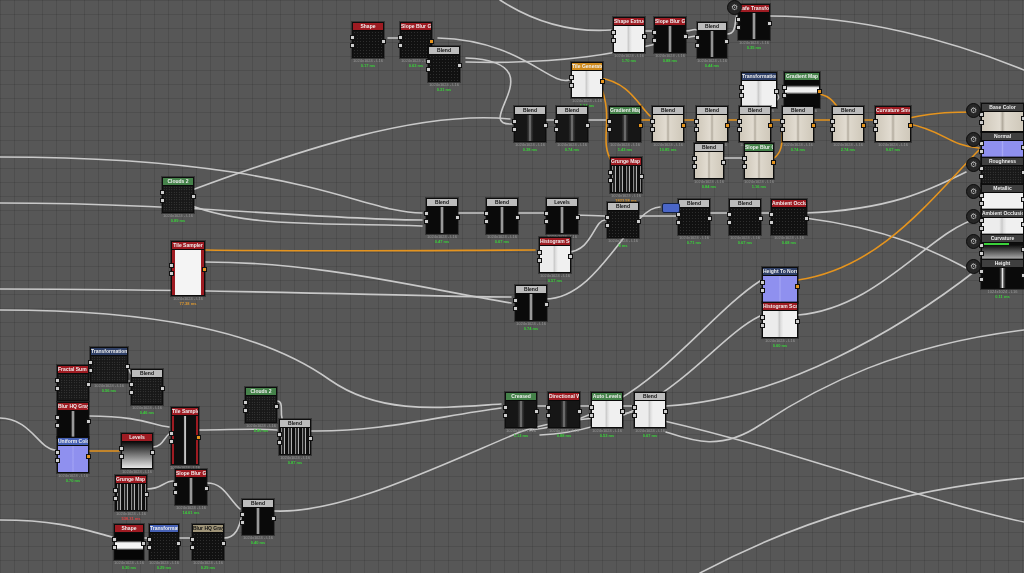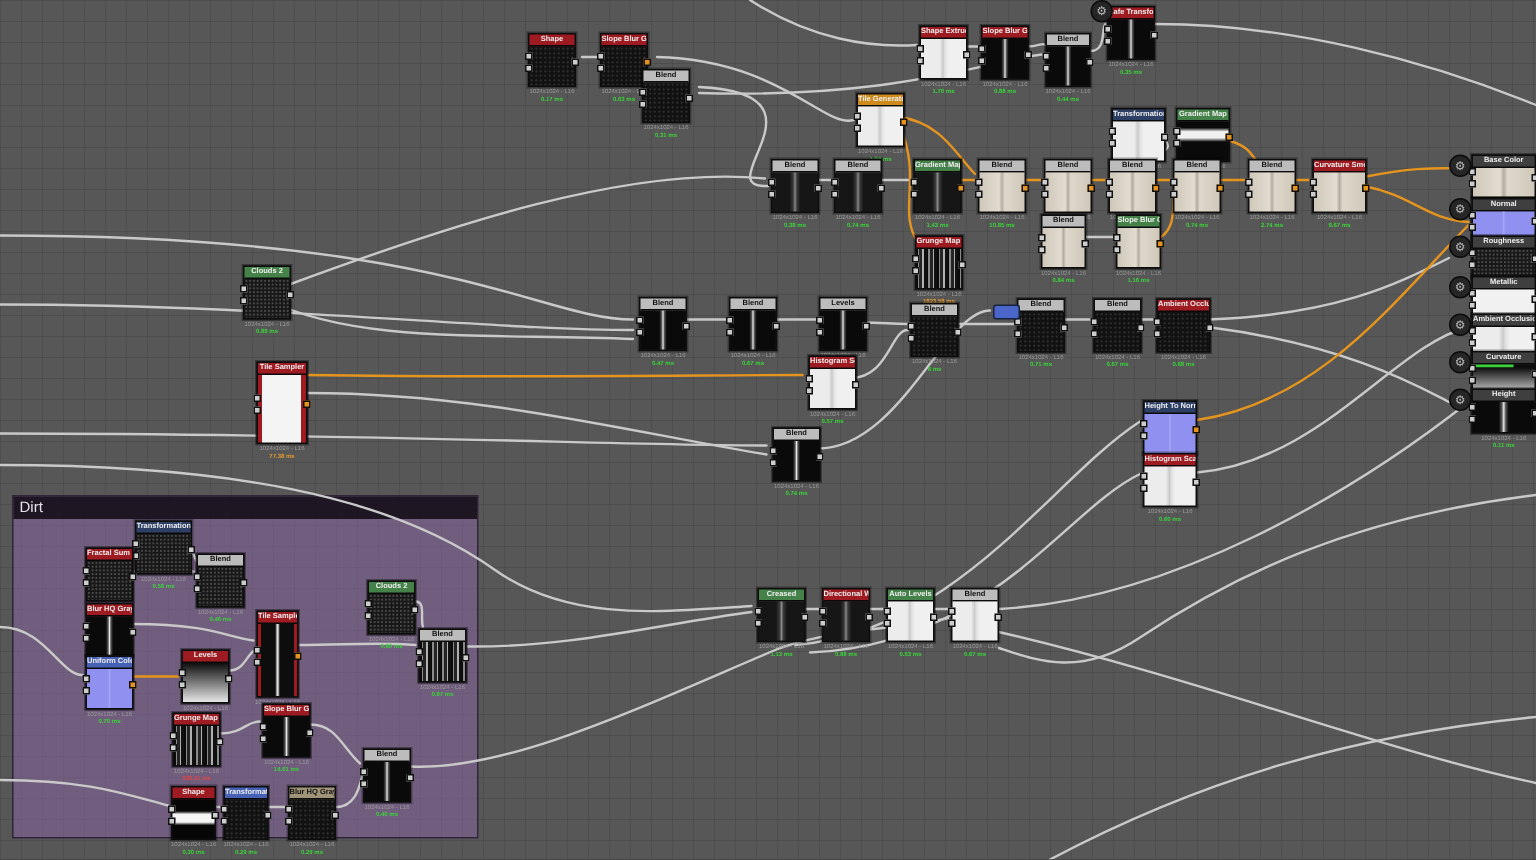--- a/index.html
+++ b/index.html
@@ -118,25 +118,20 @@
       <path d="M207,483 C224,483 228,498 240,509" fill="none" stroke="#c9c9c9" stroke-width="1.6" stroke-linecap="round"></path>
       <path d="M274,511 C340,514 430,470 520,432 C560,418 600,420 632,412" fill="none" stroke="#c9c9c9" stroke-width="1.6" stroke-linecap="round"></path>
       <path d="M144,538 L147,538" fill="none" stroke="#c9c9c9" stroke-width="1.6" stroke-linecap="round"></path>
       <path d="M179,538 L190,538" fill="none" stroke="#c9c9c9" stroke-width="1.6" stroke-linecap="round"></path>
       <path d="M224,538 C238,538 240,522 242,516" fill="none" stroke="#c9c9c9" stroke-width="1.6" stroke-linecap="round"></path>
       <path d="M660,420 C800,452 920,500 1024,522" fill="none" stroke="#c9c9c9" stroke-width="1.6" stroke-linecap="round"></path>
       <path d="M1024,330 C900,345 820,385 760,425 C720,452 690,440 666,432" fill="none" stroke="#c9c9c9" stroke-width="1.6" stroke-linecap="round"></path>
       <path d="M700,573 C800,520 900,490 1024,478" fill="none" stroke="#c9c9c9" stroke-width="1.6" stroke-linecap="round"></path>
       <path d="M466,62 C600,66 660,40 697,36" fill="none" stroke="#c9c9c9" stroke-width="1.6" stroke-linecap="round"></path>
     </svg>
-  <div class="frame" id="dirt-frame" style="left: 8px; top: 330px; width: 309px; height: 227px;">
-    <div class="bar">
-      <span>Dirt</span>
-    </div>
-  </div>
   <div id="nodes-layer">
       <div class="node" style="left: 352px; top: 22px; width: 30px;">
         <div class="hdr" style="background: rgb(158, 27, 34); color: rgb(238, 238, 238);">Shape</div>
         <div class="thumb t-dark" style="height: 26px;"></div>
         <span class="port" style="left: -3px; top: 12px;"></span>
         <span class="port" style="left: -3px; top: 20px;"></span>
         <span class="port" style="left: 28px; top: 16px;"></span>
         <div class="sub">1024x1024 - L16</div>
         <div class="time" style="color: rgb(58, 210, 58);">0.17 ms</div>
       </div>

